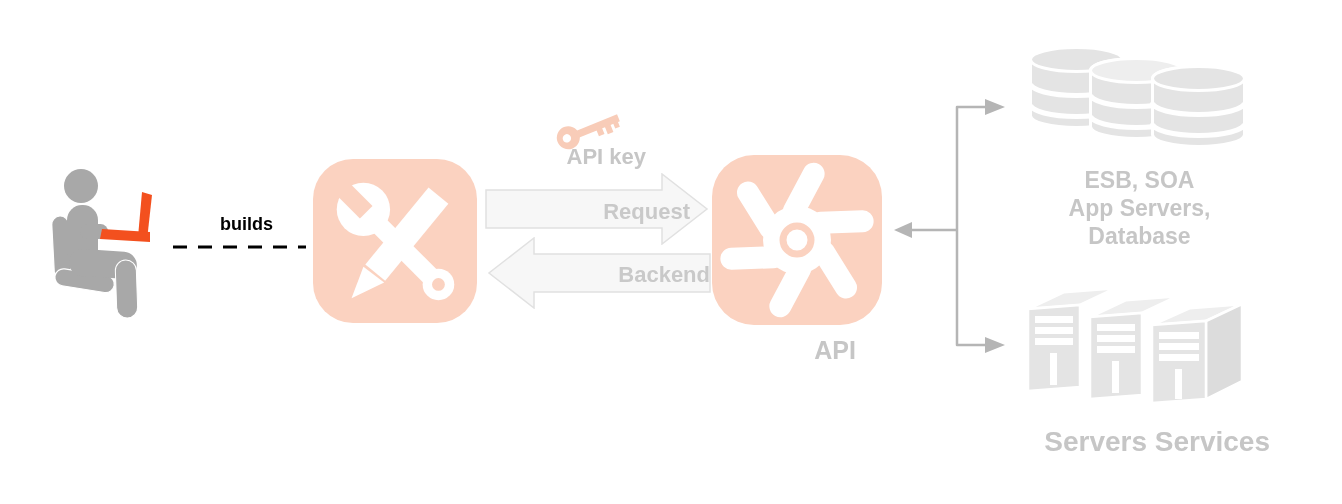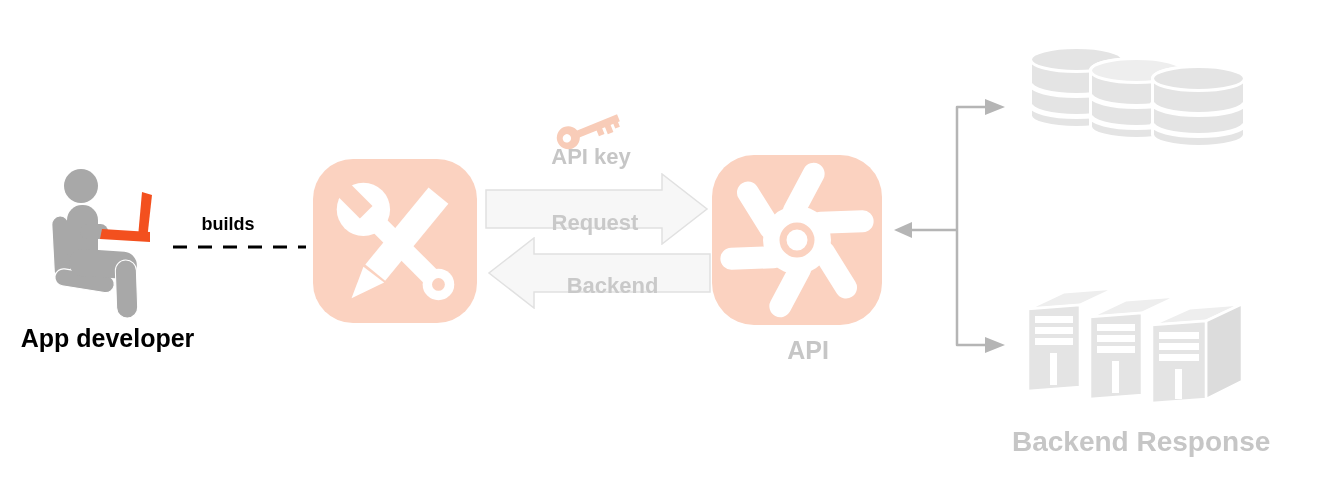--- a/index.html
+++ b/index.html
@@ -5,24 +5,24 @@
   :root{
     --icon-bg:#fbd2c0; --key-fill:#f8ccb8; --person-gray:#a8a8a8; --laptop-orange:#f3501e;
     --label-gray:#c6c6c6; --arrow-fill:#f7f7f7; --arrow-border:#e1e1e1; --arrow-text:#c9c9c9;
     --connector-gray:#b5b5b5; --backend-fill:#e4e4e4; --backend-top:#eeeeee; --backend-side:#dcdcdc;
     --text-black:#000000;
   }
   html,body{margin:0;padding:0;background:#fff;}
   .stage{position:relative;width:1342px;height:504px;background:#fff;overflow:hidden;
          font-family:"Liberation Sans","DejaVu Sans",sans-serif;font-weight:700;}
   .abs{position:absolute;}
-  .lbl{text-align:center;white-space:nowrap;}
+  .lbl{text-align:right;white-space:nowrap;}
   .black-lbl{color:var(--text-black);}
   .gray-lbl{color:var(--label-gray);}
-  .arrow-lbl{color:var(--arrow-text);margin-top:11px;}
+  .arrow-lbl{color:var(--arrow-text);}
   .tile{background:var(--icon-bg);display:flex;align-items:center;justify-content:center;}
   .c-white{fill:#ffffff;}
   .c-bg{fill:var(--icon-bg);}
   .c-person{fill:var(--person-gray);}
   .c-laptop{fill:var(--laptop-orange);}
   .c-key{fill:var(--key-fill);}
   .c-arrow{fill:var(--arrow-fill);stroke:var(--arrow-border);stroke-width:1.5;}
   .c-conn{stroke:var(--connector-gray);stroke-width:2.5;fill:none;stroke-linejoin:round;}
   .c-connhead{fill:var(--connector-gray);}
   .c-back{fill:var(--backend-fill);stroke:#ffffff;stroke-width:3;}
@@ -46,21 +46,20 @@
       <rect class="c-person" x="15" y="37" width="31" height="60" rx="15"></rect>
       <rect class="c-person" x="28" y="56" width="28" height="15" rx="7.5"></rect>
       <rect class="c-person" x="17" y="80" width="68" height="27" rx="13.5" transform="rotate(4 17 93)"></rect>
       <rect class="c-person" x="64" y="92" width="21" height="58" rx="10.5" transform="rotate(-2 74 121)" style="stroke:#fff;stroke-width:1"></rect>
     </g>
     <g>
       <path class="c-laptop" d="M90 24 L100 27 L95 72 L86 69 Z"></path>
       <path class="c-laptop" d="M50 61 L98 64 L98 74 L48 71 Z"></path>
     </g>
   </svg>
-  <div class="abs lbl black-lbl" style="left:15px;top:324px;width:185px;font-size:25px;">App developer</div>
 
   <div class="abs lbl black-lbl" style="left:183px;top:214px;width:90px;font-size:18px;">builds</div>
   <svg class="abs" style="left:170px;top:243px;" width="138" height="8" viewBox="0 0 138 8">
     <line x1="3" y1="4" x2="136" y2="4" style="stroke:var(--text-black);stroke-width:3.2;" stroke-dasharray="14 11"></line>
   </svg>
 
   <div class="abs tile" style="left:313px;top:159px;width:164px;height:164px;border-radius:40px;">
     <svg width="158" height="158" viewBox="0 0 160 160">
       <g>
         <line x1="124" y1="34" x2="60" y2="112" style="stroke:#fff;stroke-width:26;" stroke-linecap="butt"></line>
@@ -115,21 +114,21 @@
         </g>
       <g transform="rotate(250 80 80)">
           <rect class="c-white" x="68" y="0" width="22" height="64" rx="11" transform="rotate(18 79 30)"></rect>
         </g>
       <g transform="rotate(310 80 80)">
           <rect class="c-white" x="68" y="0" width="22" height="64" rx="11" transform="rotate(18 79 30)"></rect>
         </g>
       <circle cx="80" cy="80" r="14" style="fill:none;stroke:var(--icon-bg);stroke-width:7;"></circle>
     </svg>
   </div>
-  <div class="abs lbl gray-lbl" style="left:723px;top:336px;width:170px;font-size:25px;">API</div>
+  <div class="abs lbl gray-lbl" style="left:686px;top:336px;width:170px;font-size:25px;">API</div>
 
   <svg class="abs" style="left:884px;top:95px;" width="135" height="262" viewBox="0 0 135 262">
     <path class="c-conn" d="M73,135 L73,12 L101,12"></path>
     <polygon class="c-connhead" points="101,4 121,12 101,20"></polygon>
     <path class="c-conn" d="M73,135 L73,250 L101,250"></path>
     <polygon class="c-connhead" points="101,242 121,250 101,258"></polygon>
     <path class="c-conn" d="M73,135 L28,135"></path>
     <polygon class="c-connhead" points="28,127 10,135 28,143"></polygon>
   </svg>
 
@@ -146,20 +145,25 @@
       <path class="sep" d="M0 36 A46 12 0 0 0 92 36"></path>
       <path class="sep" d="M0 57 A46 12 0 0 0 92 57"></path>
     </g>
     <g transform="translate(123.5,20.5)">
       <path class="c-back" d="M0 12 A46 12 0 1 1 92 12 L92 68 A46 12 0 0 1 0 68 Z"></path>
       <ellipse class="c-back" cx="46" cy="12" rx="46" ry="12"></ellipse>
       <path class="sep" d="M0 36 A46 12 0 0 0 92 36"></path>
       <path class="sep" d="M0 57 A46 12 0 0 0 92 57"></path>
     </g>
   </svg>
+  <div class="abs" style="left:1032px;top:166px;width:215px;font-size:23px;line-height:28px;text-align:center;color:var(--label-gray);">
+    <div>ESB, SOA</div>
+    <div>App Servers,</div>
+    <div>Database</div>
+  </div>
 
   <svg class="abs" style="left:1022px;top:281px;" width="240" height="128" viewBox="0 0 240 128">
     <g>
       <polygon class="c-backtop" points="6,28 58,24 94,7 42,11"></polygon>
       <polygon class="c-backfront" points="6,28 58,24 58,106 6,110"></polygon>
       <rect class="c-white" x="13" y="35" width="38" height="7" fill="#fff"></rect>
       <rect x="13" y="46" width="38" height="7" fill="#fff"></rect>
       <rect x="13" y="57" width="38" height="7" fill="#fff"></rect>
       <rect x="28" y="72" width="7" height="32" fill="#fff"></rect>
     </g>
@@ -174,15 +178,15 @@
     <g>
       <polygon class="c-backtop" points="130,44 184,40 220,23 168,27"></polygon>
       <polygon class="c-backside" points="184,40 220,23 220,100 184,118"></polygon>
       <polygon class="c-backfront" points="130,44 184,40 184,118 130,122"></polygon>
       <rect x="137" y="51" width="40" height="7" fill="#fff"></rect>
       <rect x="137" y="62" width="40" height="7" fill="#fff"></rect>
       <rect x="137" y="73" width="40" height="7" fill="#fff"></rect>
       <rect x="153" y="88" width="7" height="30" fill="#fff"></rect>
     </g>
   </svg>
-  <div class="abs lbl gray-lbl" style="left:1012px;top:426px;width:258px;font-size:28px;">Backend Response</div>
+  <div class="abs lbl gray-lbl" style="left:1012px;top:426px;width:258px;font-size:28px;">Servers Services</div>
 
 </div>
 
 </body></html>

